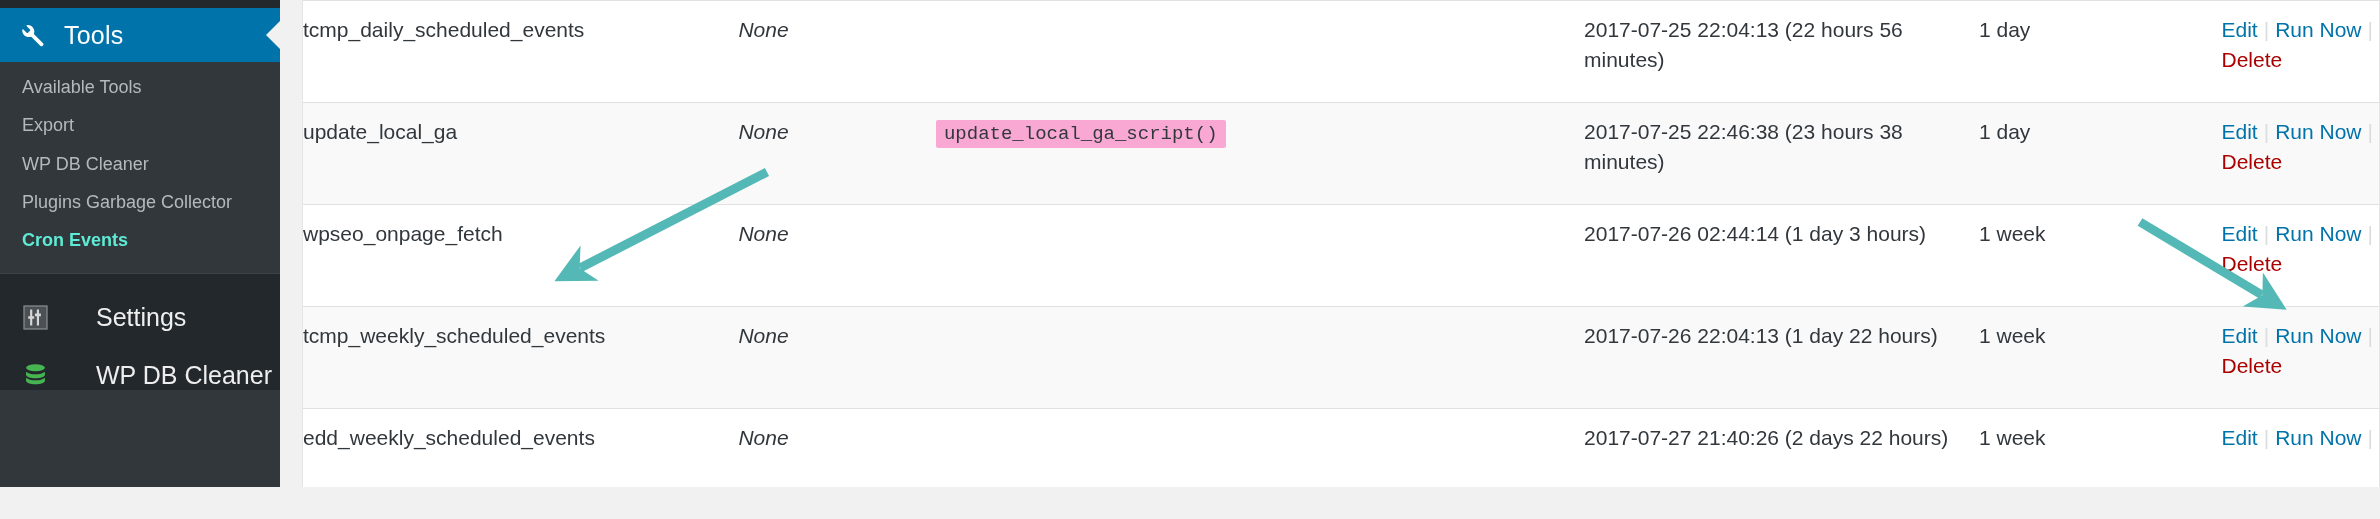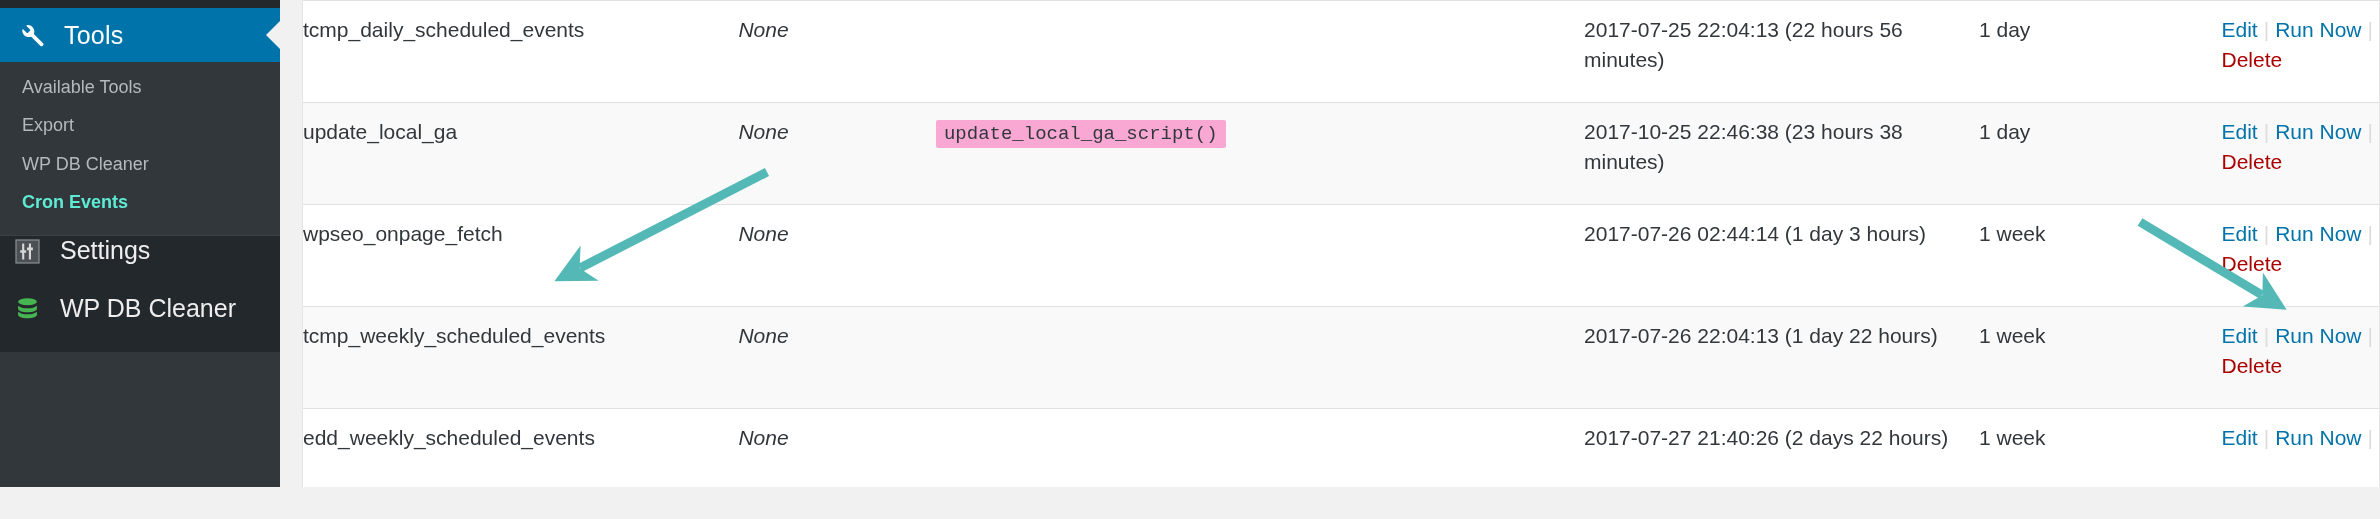--- a/index.html
+++ b/index.html
@@ -32,22 +32,22 @@
     border-bottom:15px solid transparent;border-right:15px solid #f1f1f1;
   }
   .submenu{background:#32373c;padding:6px 0 14px 0;}
   .submenu a{
     display:block;color:#b4b9be;font-size:18px;line-height:1.35;
     padding:7px 16px 7px 22px;text-decoration:none;
   }
   .submenu a.current{color:#5eead4;font-weight:bold;}
   .menu-sep{height:1px;background:#3c4146;}
   .menu-top{
-    display:flex;align-items:flex-start;height:58px;padding-left:12px;
-    color:#eee;font-size:25px;background:#23282d;
+    display:flex;align-items:flex-end;height:58px;padding-left:20px;
+    color:#eee;font-size:25px;background:#23282d;gap:28px;
   }
   .menu-top .mt-label{margin-left:18px;}
   .mt-icon{width:30px;height:30px;display:flex;align-items:center;justify-content:center;}
 
   
   .content{
     flex:1;height:519px;background:#f1f1f1;position:relative;overflow:hidden;
   }
   .table-wrap{
     margin-left:22px;margin-right:0;background:#fff;
@@ -101,20 +101,21 @@
         </svg>
       </span>
       <span class="mt-label">Tools</span>
       <span class="menu-arrow"></span>
     </div>
 
     <div class="submenu">
       <a href="#" class="">Available Tools</a>
       <a href="#" class="">Export</a>
       <a href="#" class="">WP DB Cleaner</a>
+      <a href="#" class="">Plugins Garbage Collector</a>
       <a href="#" class="current">Cron Events</a>
     </div>
 
     <div class="menu-sep"></div>
 
     <div class="menu-top">
       <span class="mt-icon">
         <svg width="27" height="27" viewBox="0 0 20 20" fill="#a0a5aa">
           <rect x="1" y="1" width="18" height="18" fill="#82878c"></rect>
           <rect x="2" y="2" width="16" height="16" fill="#4b5054"></rect>
@@ -161,21 +162,21 @@
               <a href="#" class="lnk">Edit</a><span class="sep">|</span><a href="#" class="lnk">Run Now</a><span class="sep">|</span><br>
               <a href="#" class="lnk-del">Delete</a>
             </span>
           </td>
         </tr>
 
         <tr class="alt">
           <td class="c-hook"><span>update_local_ga</span></td>
           <td class="c-args"><span>None</span></td>
           <td class="c-action"><code class="snippet">update_local_ga_script()</code></td>
-          <td class="c-next"><span>2017-10-25 22:46:38 (23 hours 38 minutes)</span></td>
+          <td class="c-next"><span>2017-07-25 22:46:38 (23 hours 38 minutes)</span></td>
           <td class="c-recur"><span>1 day</span></td>
           <td class="c-ops">
             <span class="ops-inner">
               <a href="#" class="lnk">Edit</a><span class="sep">|</span><a href="#" class="lnk">Run Now</a><span class="sep">|</span><br>
               <a href="#" class="lnk-del">Delete</a>
             </span>
           </td>
         </tr>
 
         <tr>

